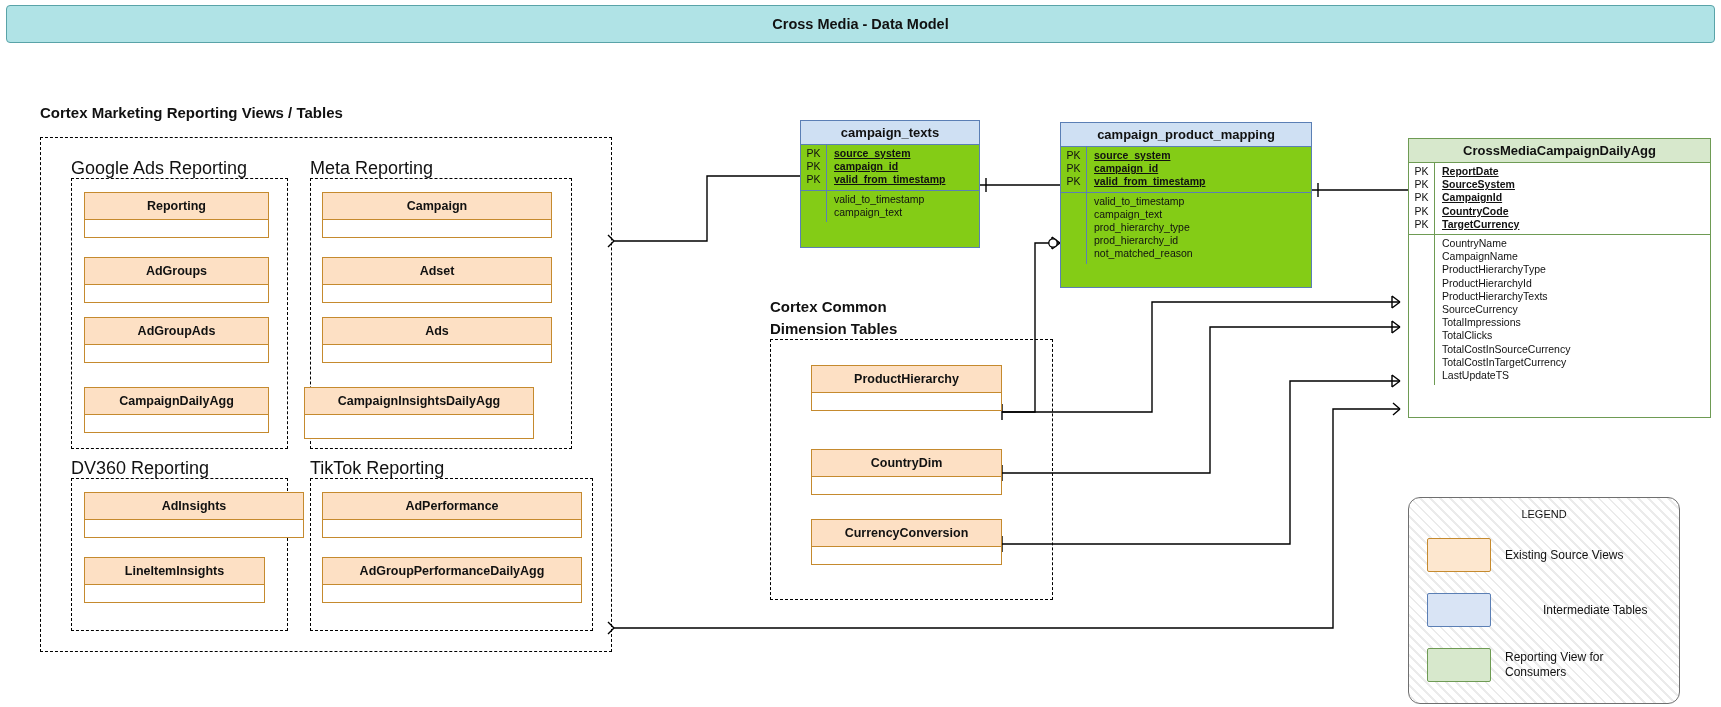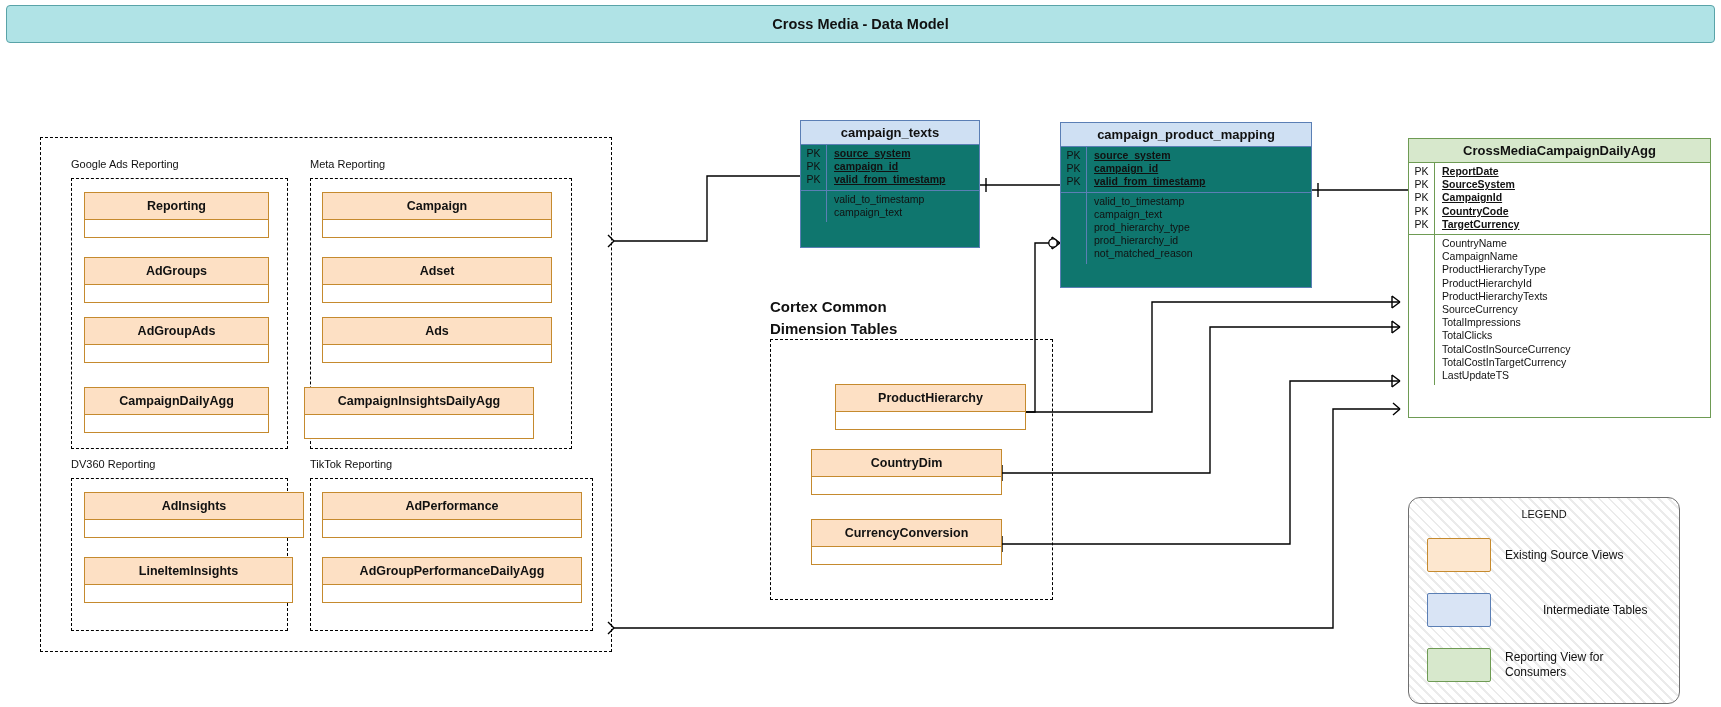--- a/index.html
+++ b/index.html
@@ -36,21 +36,21 @@
   
   .section-title {
     position: absolute;
     font-size: 15px;
     font-weight: bold;
     color: #111111;
     white-space: pre-line;
   }
   .group-label {
     position: absolute;
-    font-size: 11px;
+    font-size: 18px;
     color: #111111;
   }
   
   .dashed-box {
     position: absolute;
     border: 1.6px dashed #000000;
     box-sizing: border-box;
     background: transparent;
   }
   
@@ -74,21 +74,21 @@
   }
   .ent .ent-body {
     background: #ffffff;
     height: calc(100% - 27px);
   }
   
   .tbl {
     position: absolute;
     box-sizing: border-box;
     border: 1.3px solid #5b7fb5;
-    background: #0f766e;
+    background: #84cc16;
   }
   .tbl .tbl-head {
     height: 24px;
     display: flex;
     align-items: center;
     justify-content: center;
     font-size: 13px;
     font-weight: bold;
     color: #111111;
     background: #cfe0f3;
@@ -249,20 +249,21 @@
       <path d="M 614 628 L 608 622 M 614 628 L 608 634"></path>
 
       <path d="M 976 178 L 976 192 M 986 178 L 986 192"></path>
       <path d="M 1308 183 L 1308 197 M 1318 183 L 1318 197"></path>
     </g>
     <circle cx="1053" cy="243" r="4.2" fill="#ffffff" stroke="#000000" stroke-width="1.3"></circle>
   </svg>
 
   <div class="title-banner">Cross Media - Data Model</div>
 
+  <div class="section-title" style="left:40px; top:104px;">Cortex Marketing Reporting Views / Tables</div>
 
   <div class="dashed-box" style="left:40px; top:137px; width:572px; height:515px;"></div>
 
   <div class="group-label" style="left:71px; top:158px;">Google Ads Reporting</div>
   <div class="dashed-box" style="left:71px; top:178px; width:217px; height:271px;"></div>
 
   <div class="ent" style="left:84px; top:192px; width:185px; height:46px;">
     <div class="ent-head">Reporting</div>
     <div class="ent-body"></div>
   </div>
@@ -299,42 +300,42 @@
     <div class="ent-body"></div>
   </div>
 
   <div class="group-label" style="left:71px; top:458px;">DV360 Reporting</div>
   <div class="dashed-box" style="left:71px; top:478px; width:217px; height:153px;"></div>
 
   <div class="ent" style="left:84px; top:492px; width:220px; height:46px;">
     <div class="ent-head">AdInsights</div>
     <div class="ent-body"></div>
   </div>
-  <div class="ent" style="left:84px; top:557px; width:209px; height:46px;text-align:center;">
+  <div class="ent" style="left:84px; top:557px; width:181px; height:46px;text-align:center;">
     <div class="ent-head">LineItemInsights</div>
     <div class="ent-body"></div>
   </div>
 
   <div class="group-label" style="left:310px; top:458px;">TikTok Reporting</div>
   <div class="dashed-box" style="left:310px; top:478px; width:283px; height:153px;"></div>
 
   <div class="ent" style="left:322px; top:492px; width:260px; height:46px;">
     <div class="ent-head">AdPerformance</div>
     <div class="ent-body"></div>
   </div>
   <div class="ent" style="left:322px; top:557px; width:260px; height:46px;">
     <div class="ent-head">AdGroupPerformanceDailyAgg</div>
     <div class="ent-body"></div>
   </div>
 
   <div class="section-title" style="left:770px; top:296px; line-height:22px;">Cortex Common
 Dimension Tables</div>
   <div class="dashed-box" style="left:770px; top:339px; width:283px; height:261px;"></div>
 
-  <div class="ent" style="left:811px; top:384px; width:191px; height:46px;margin-left:24px;">
+  <div class="ent" style="left:811px; top:365px; width:191px; height:46px;">
     <div class="ent-head">ProductHierarchy</div>
     <div class="ent-body"></div>
   </div>
   <div class="ent" style="left:811px; top:449px; width:191px; height:46px;">
     <div class="ent-head">CountryDim</div>
     <div class="ent-body"></div>
   </div>
   <div class="ent" style="left:811px; top:519px; width:191px; height:46px;">
     <div class="ent-head">CurrencyConversion</div>
     <div class="ent-body"></div>

